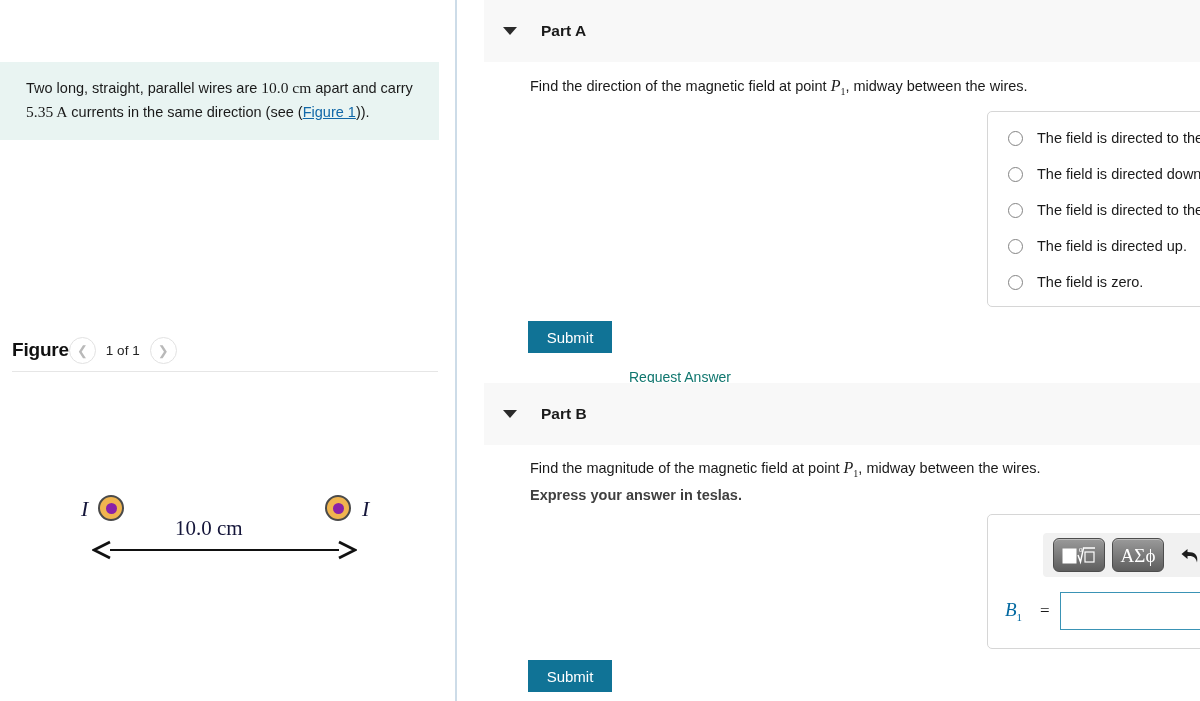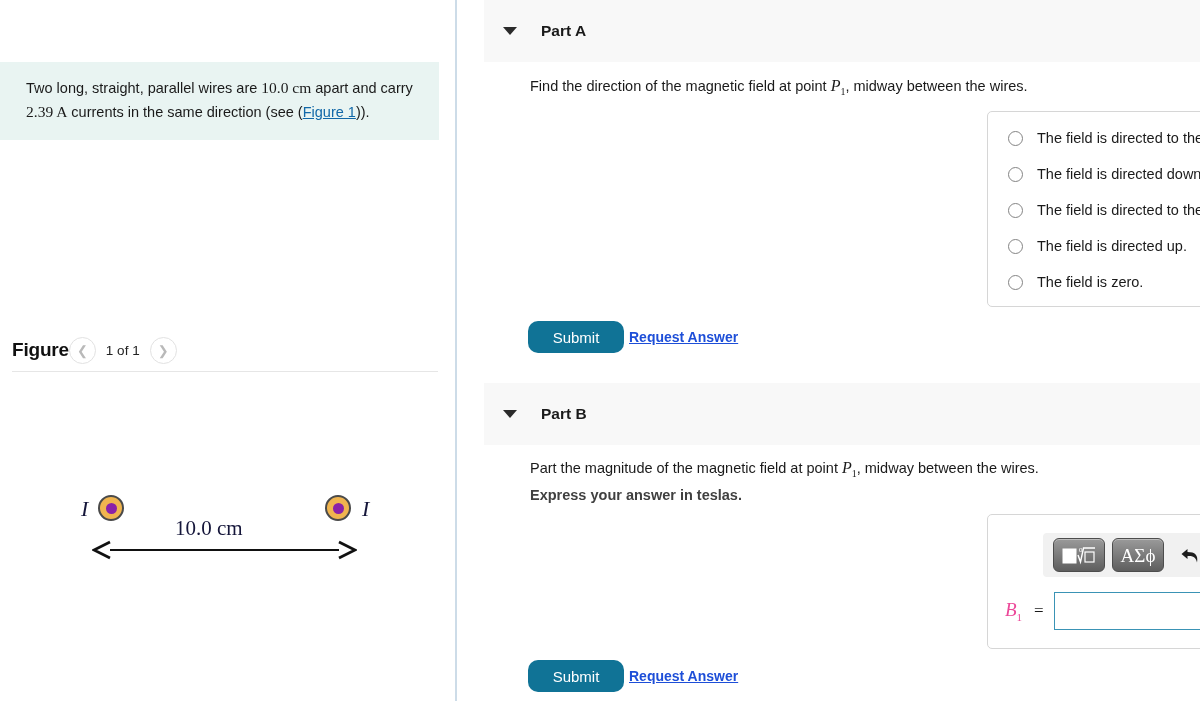--- a/index.html
+++ b/index.html
@@ -234,35 +234,36 @@
     margin-left: 14px;
     font-size: 14.5px;
     color: #1a1a1a;
   }
 
   .btn-submit {
     position: absolute;
     background: #107396;
     color: #ffffff;
     border: none;
-    border-radius: 10px;
+    border-radius: 0;
     font-size: 15px;
     font-family: "Liberation Sans", sans-serif;
-    width: 96px;
+    width: 84px;
     height: 32px;
     cursor: pointer;
     padding: 0;
   }
   .link-request {
     position: absolute;
-    color: #1d4ed8;
+    color: #0f766e;
     font-size: 14px;
-    font-weight: bold;
+    font-weight: normal;
     text-decoration: underline;
     cursor: pointer;
+    margin-top: 40px;
   }
 
   
   .math-toolbar {
     position: absolute;
     background: #f1f1f1;
     border-radius: 4px;
     display: flex;
     align-items: center;
     height: 44px;
@@ -302,22 +303,22 @@
 
   .field-row {
     position: absolute;
     display: flex;
     align-items: center;
   }
   .field-label {
     font-family: "Liberation Serif", serif;
     font-style: italic;
     font-size: 19px;
-    color: #ec4899;
-    margin-right: 12px;
+    color: #0369a1;
+    margin-right: 18px;
   }
   .field-label sub { font-style: normal; font-size: 11px; }
   .field-eq {
     font-family: "Liberation Serif", serif;
     font-size: 17px;
     margin-right: 10px;
     color: #1a1a1a;
   }
   .field-input {
     width: 340px;
@@ -332,21 +333,21 @@
   }
 </style>
 </head>
 <body>
 
 <div class="page">
 
   <div class="left-panel">
 
     <div class="problem-box">
-      <p class="problem-text"><span>Two long, straight, parallel wires are </span><span class="unit">10.0 cm</span><span> apart and carry </span><span class="unit">2.39 A</span><span> currents in the same direction (see (</span><span class="fig-link">Figure 1</span><span>)).</span></p>
+      <p class="problem-text"><span>Two long, straight, parallel wires are </span><span class="unit">10.0 cm</span><span> apart and carry </span><span class="unit">5.35 A</span><span> currents in the same direction (see (</span><span class="fig-link">Figure 1</span><span>)).</span></p>
     </div>
 
     <div class="figure-header">
       <div class="figure-title">Figure</div>
       <div class="figure-nav">
         <div class="nav-circle">❮</div>
         <div class="nav-count">1 of 1</div>
         <div class="nav-circle">❯</div>
       </div>
     </div>
@@ -412,21 +413,21 @@
     </div>
 
     <button class="btn-submit" style="left:71px; top:321px;">Submit</button>
     <div class="link-request" style="left:172px; top:329px;">Request Answer</div>
 
     <div class="part-header" style="top:383px;">
       <div class="caret"></div>
       <div class="part-title">Part B</div>
     </div>
 
-    <div class="question-text" style="left:73px; top:457px; width:660px;"><span>Part the magnitude of the magnetic field at point </span><span class="mathvar"><span>P</span><sub>1</sub></span><span>, midway between the wires.</span></div>
+    <div class="question-text" style="left:73px; top:457px; width:660px;"><span>Find the magnitude of the magnetic field at point </span><span class="mathvar"><span>P</span><sub>1</sub></span><span>, midway between the wires.</span></div>
 
     <div class="bold-instr" style="left:73px; top:487px;">Express your answer in teslas.</div>
 
     <div class="answer-box" style="left:530px; top:514px; width:447px; height:135px;"></div>
 
     <div class="math-toolbar" style="left:586px; top:533px; width:350px;">
       <div class="tb-btn">
         <svg width="34" height="22" viewBox="0 0 34 22">
           <rect x="1" y="5" width="13" height="14" fill="#ffffff" stroke="#ffffff" stroke-width="1"></rect>
           <text x="17" y="8" font-size="7" fill="#ffffff" font-family="Liberation Serif, serif">0</text>

